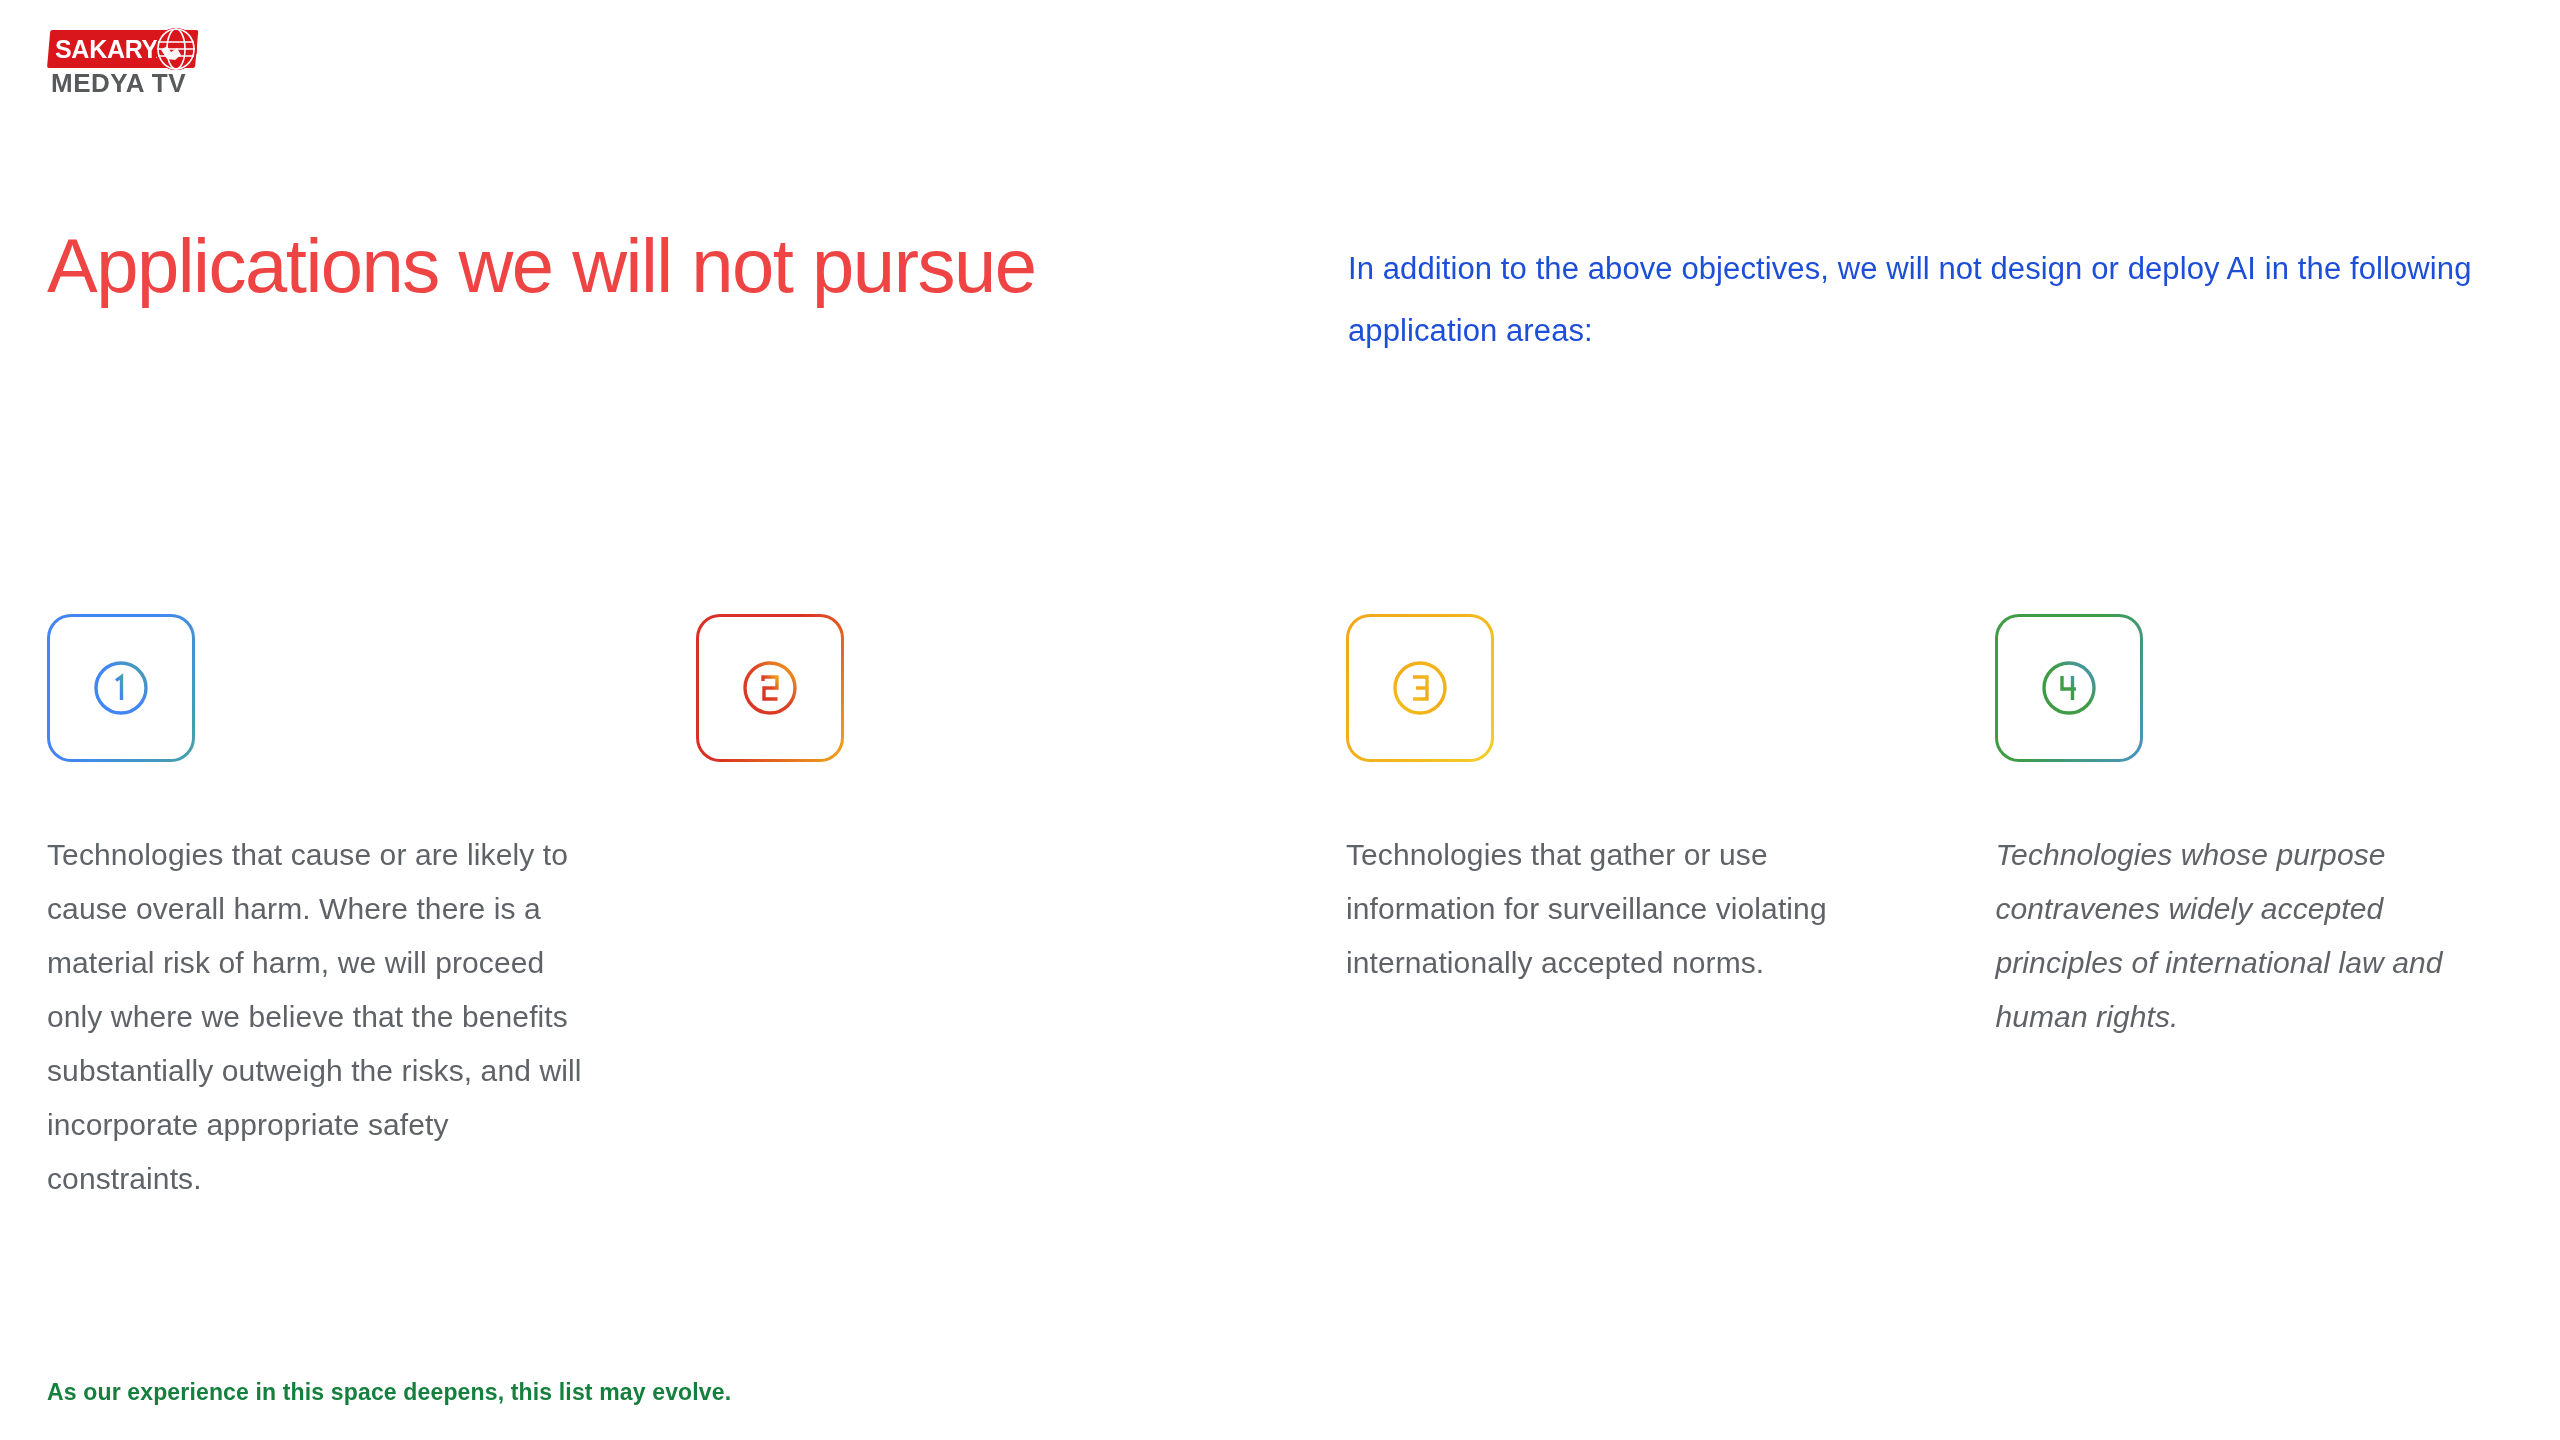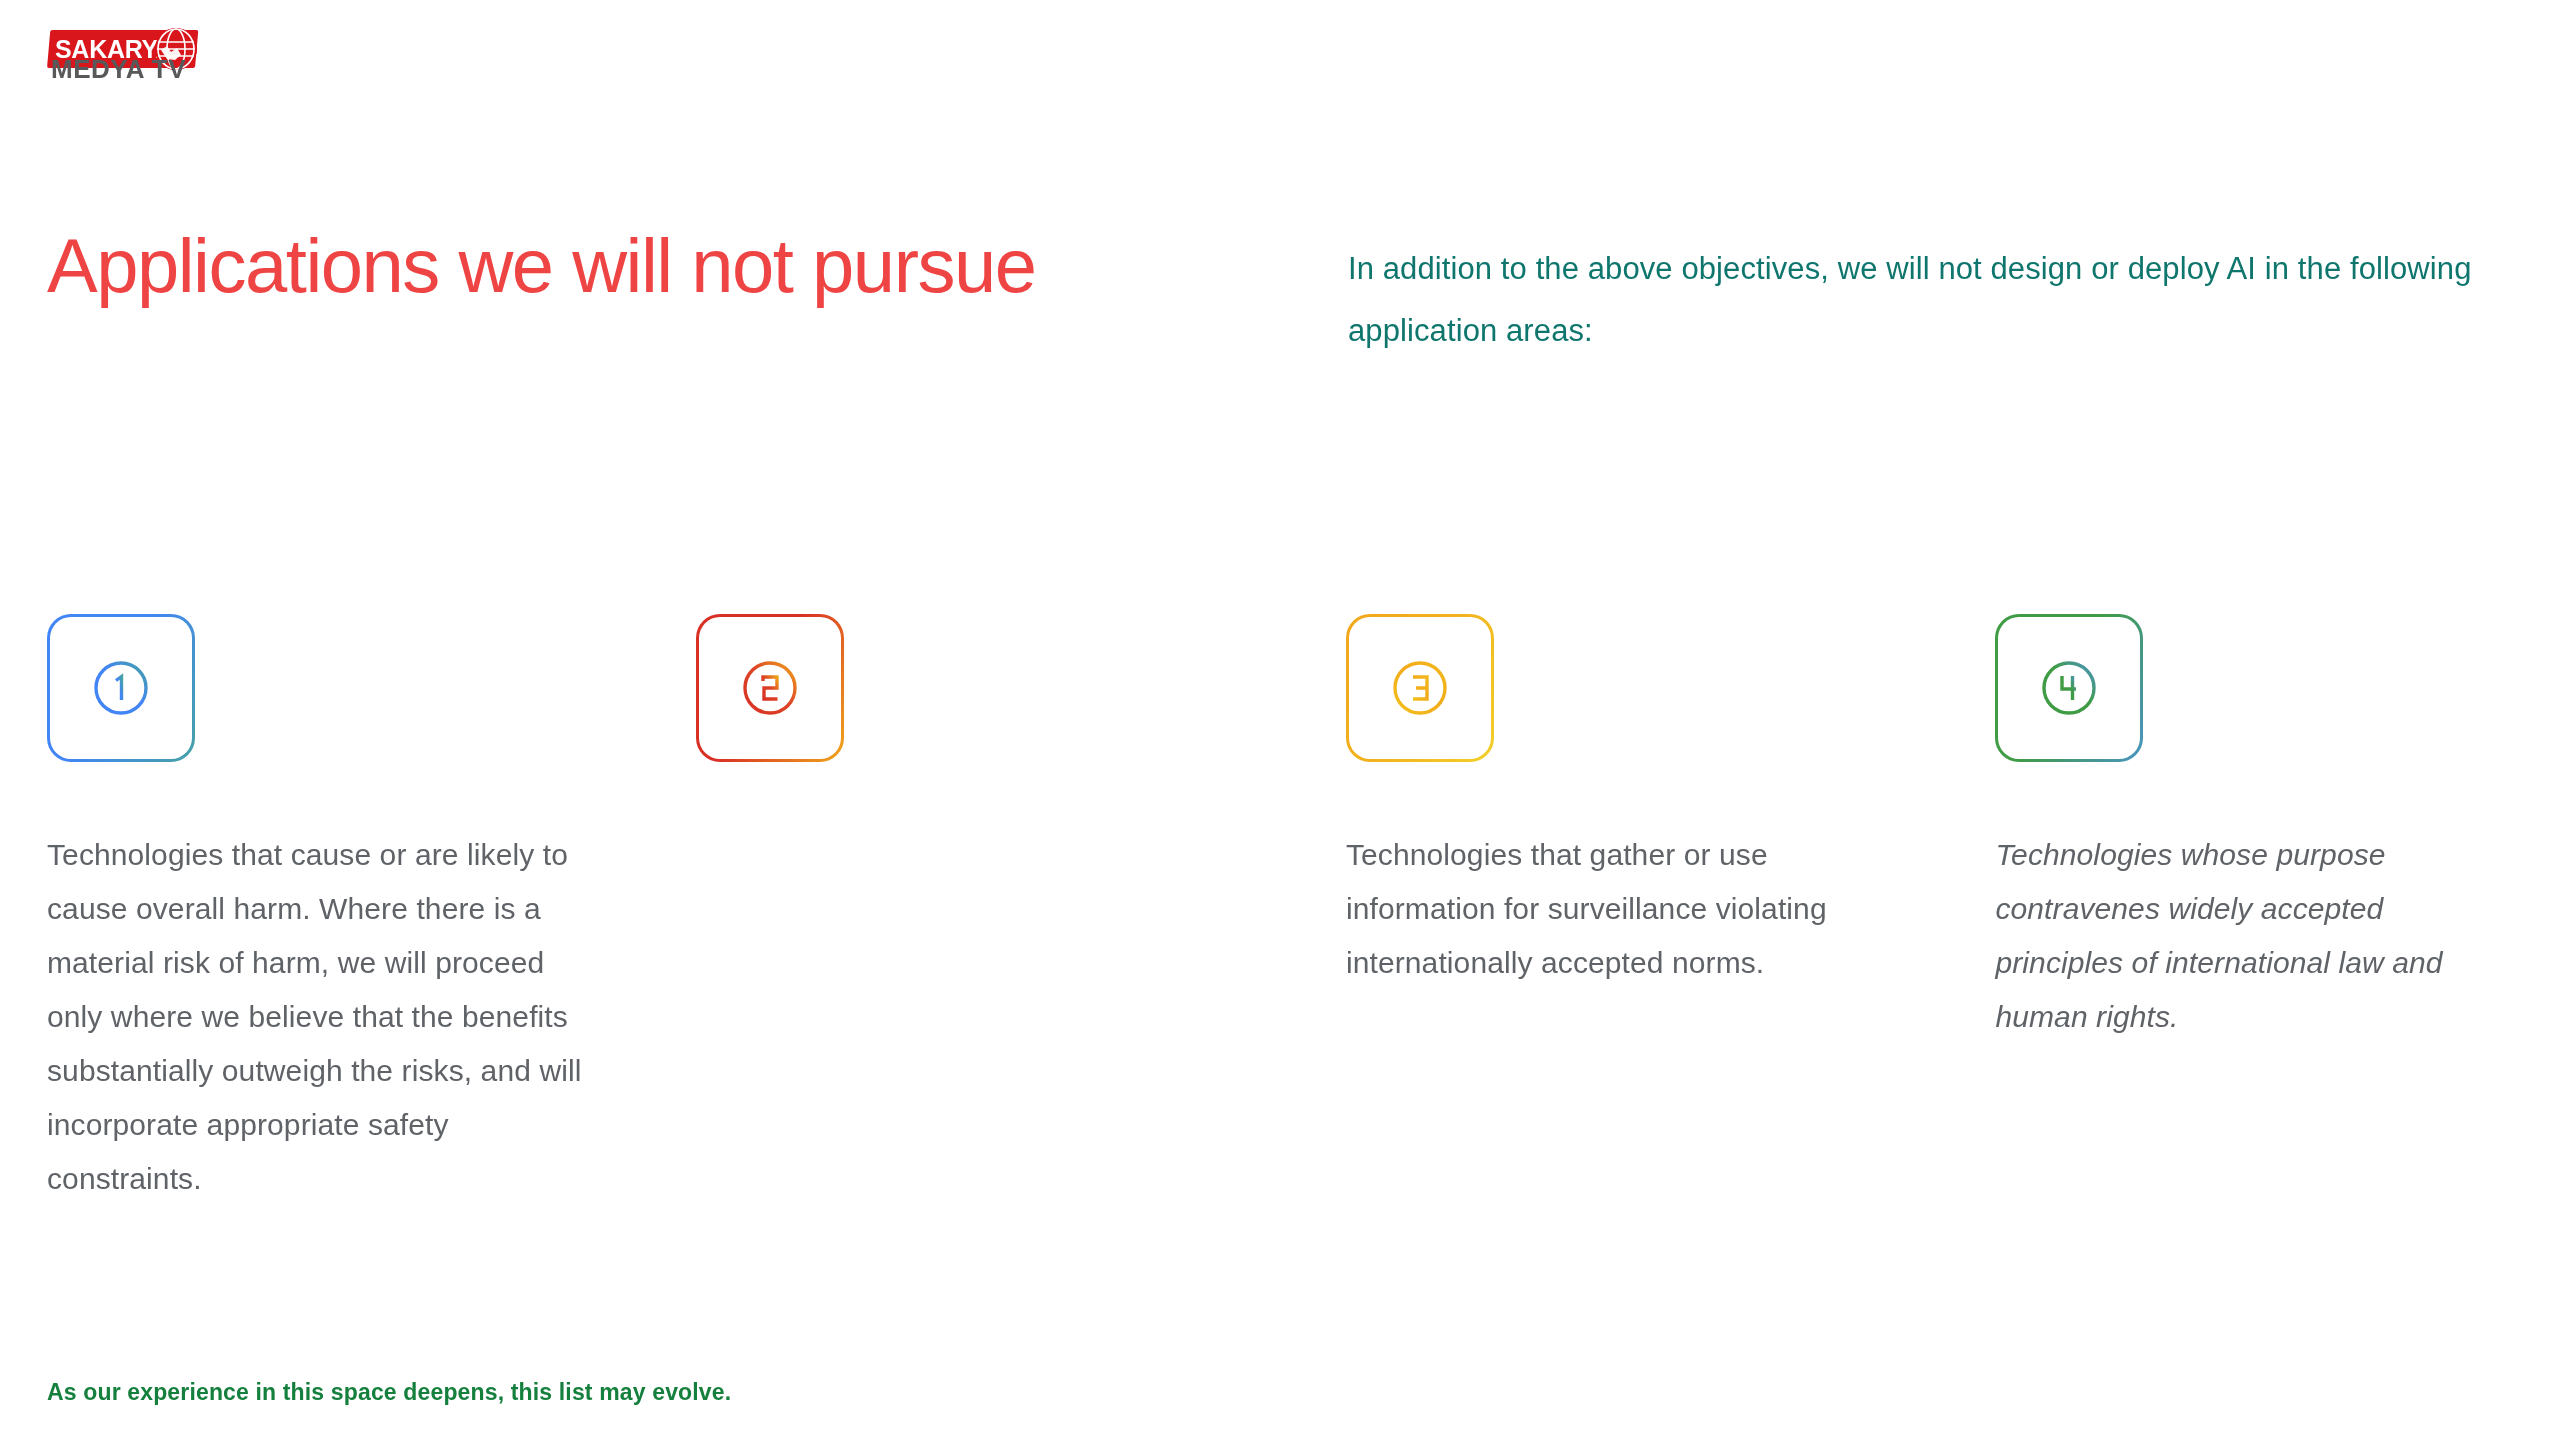--- a/index.html
+++ b/index.html
@@ -59,21 +59,21 @@
     width: 42px;
     height: 42px;
     border-radius: 50%;
     background: #d9161c;
     overflow: hidden;
   }
   .logo-globe svg { display: block; }
   .logo-sub {
     position: absolute;
     left: 4px;
-    top: 24px;
+    top: 38px;
     color: #58595b;
     font-size: 26px;
     font-weight: bold;
     letter-spacing: 0.5px;
     font-family: "Liberation Sans", sans-serif;
     white-space: nowrap;
   }
 
   
   .headline {
@@ -90,21 +90,21 @@
 
   
   .intro {
     position: absolute;
     left: 1348px;
     top: 238px;
     width: 1170px;
     font-size: 31px;
     line-height: 62px;
     font-weight: 400;
-    color: #0f766e;
+    color: #1d4ed8;
     letter-spacing: 0.1px;
   }
 
   
   .cols {
     position: absolute;
     left: 47px;
     top: 614px;
     width: 2460px;
     display: flex;

